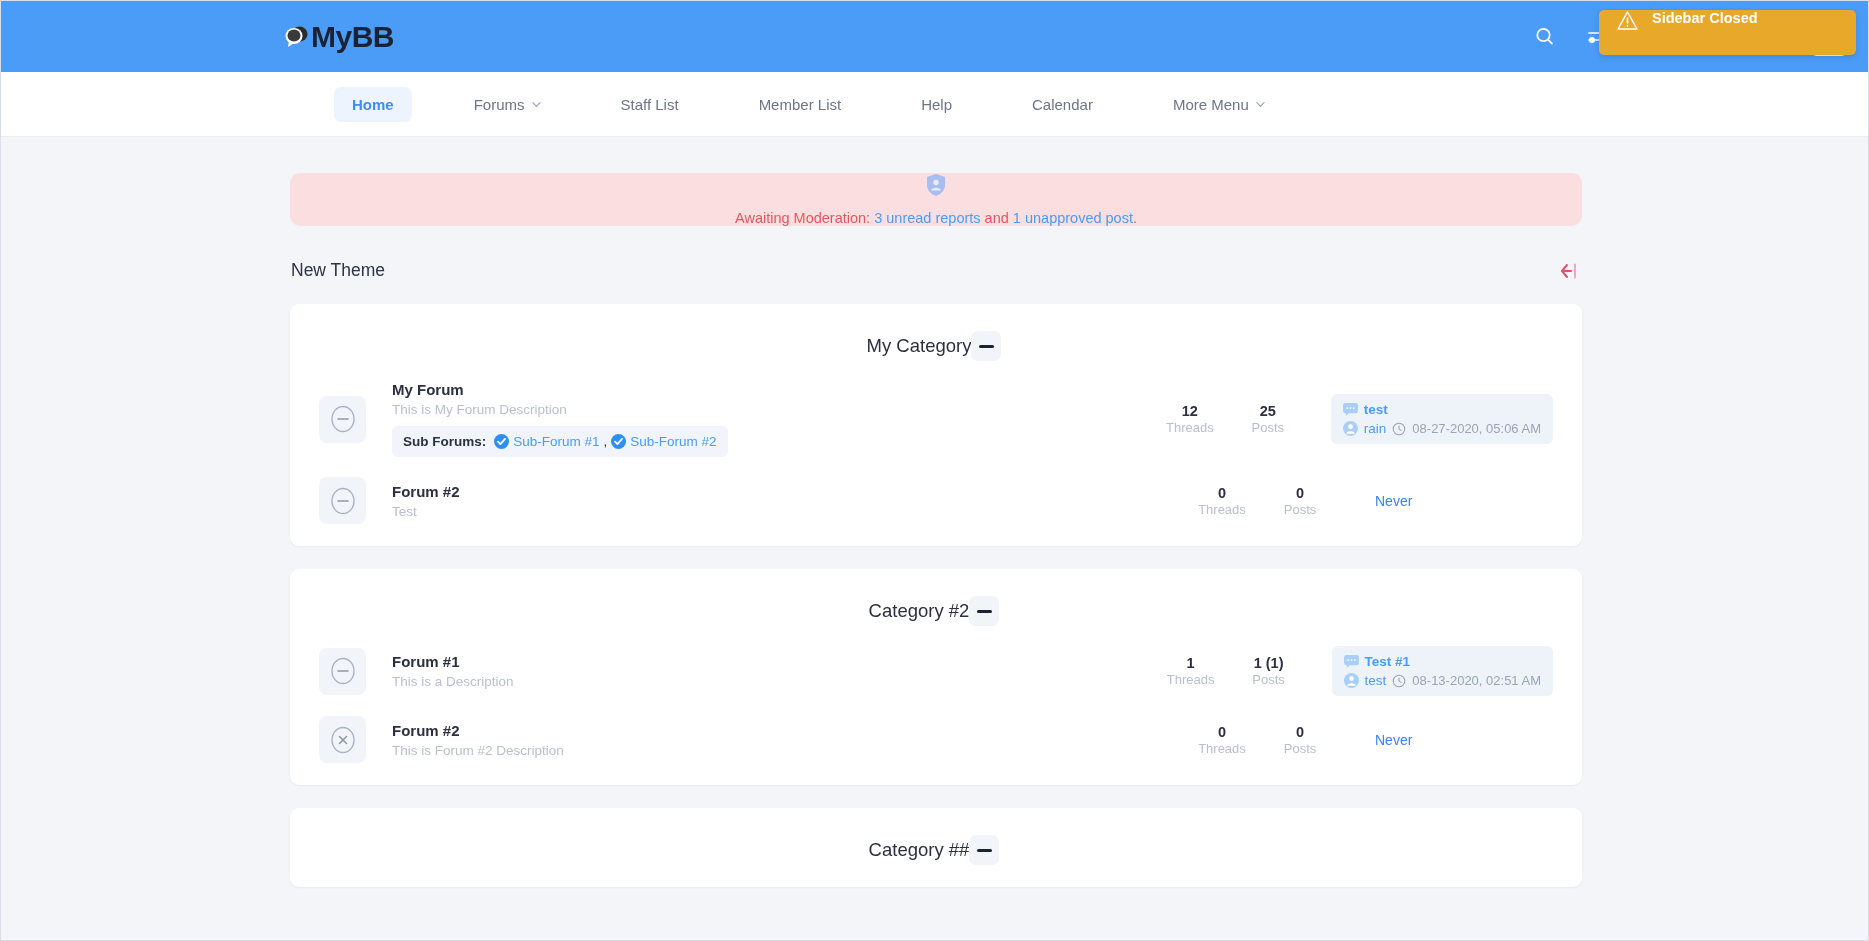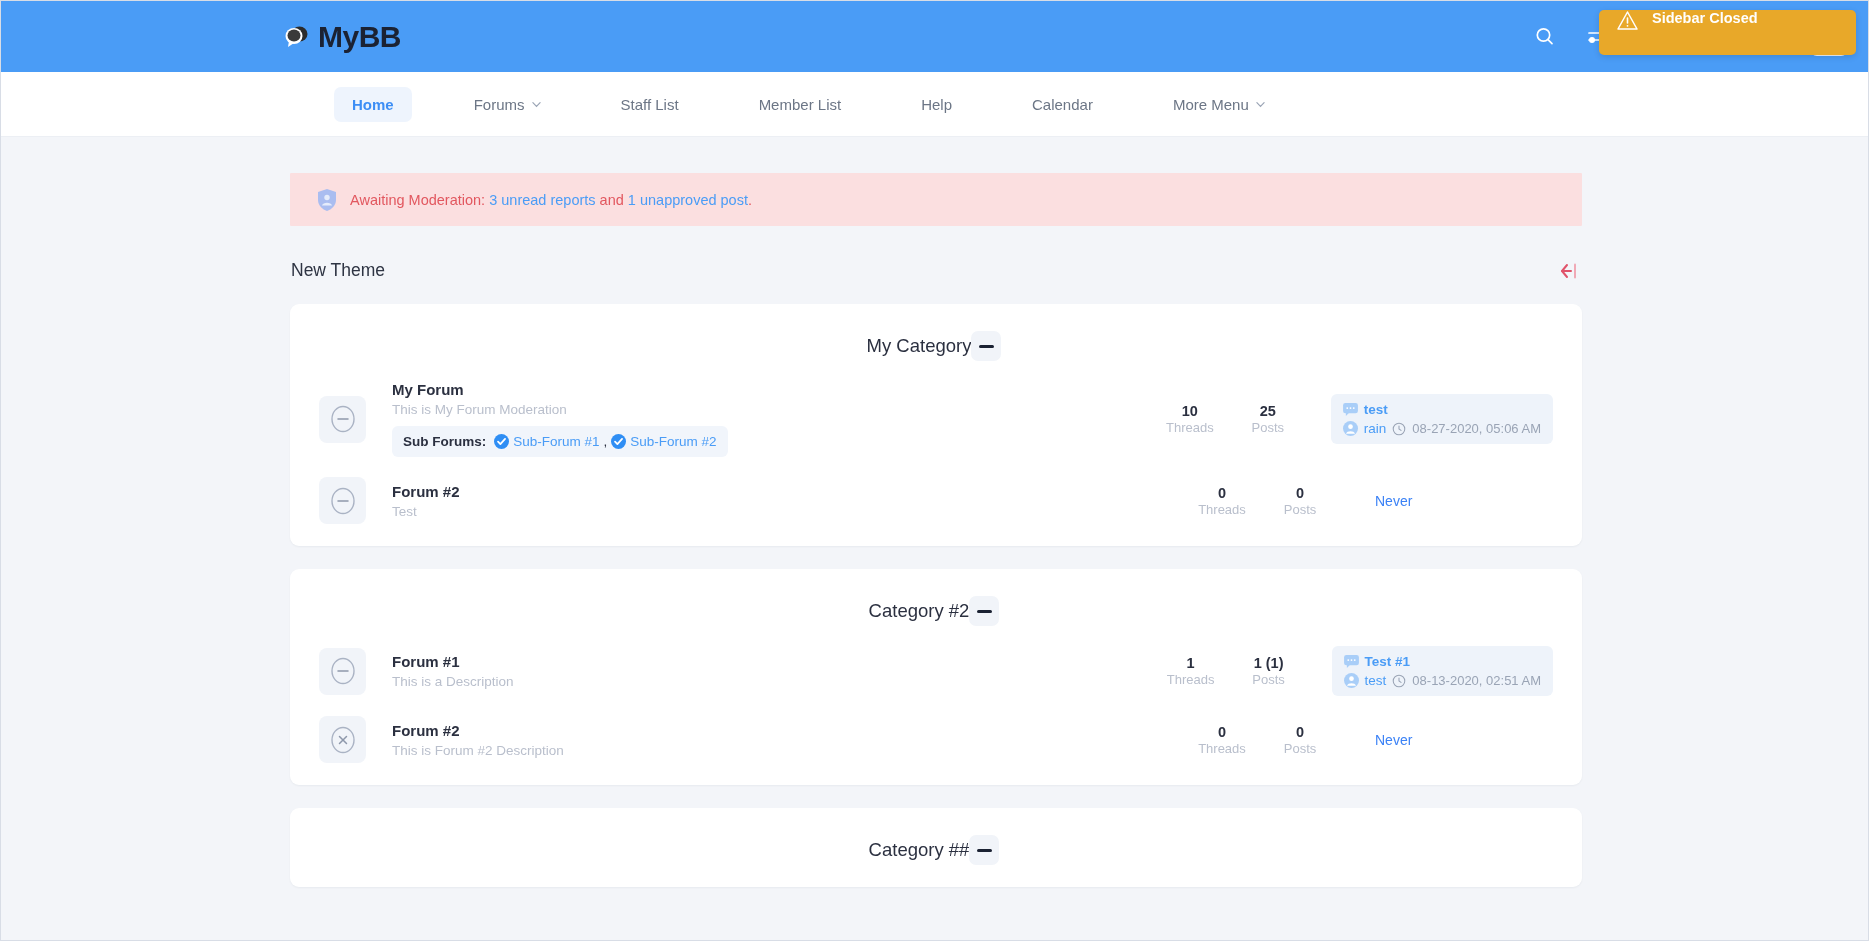--- a/index.html
+++ b/index.html
@@ -19,21 +19,21 @@
 
   
   .topbar {
     position: relative;
     height: 71px;
     background: #4a9cf6;
     display: flex;
     align-items: center;
     padding: 0 0 0 283px;
   }
-  .brand { display: flex; align-items: center; gap: 7px; }
+  .brand { display: flex; align-items: center; }
   .brand-logo { width: 27px; height: 27px; position: relative; }
   .brand-name {
     font-size: 30px; font-weight: 700; color: #1b2233; letter-spacing: -0.5px;
   }
   .topbar-right {
     position: absolute; right: 0; top: 0; height: 71px;
     display: flex; align-items: center; gap: 26px; padding-right: 20px;
   }
   .tb-icon { width: 26px; height: 26px; display: flex; align-items: center; justify-content: center; cursor: pointer; }
   .user-block { display: flex; flex-direction: column; align-items: center; line-height: 1.15; }
@@ -72,23 +72,24 @@
   }
   .nav-item.active { background: #eef4fd; color: #3d8ef5; font-weight: 600; }
   .caret { width: 9px; height: 9px; }
 
   
   .content { padding: 0; }
   .inner { width: 1292px; margin-left: 289px; }
 
   .alert {
     margin-top: 36px;
-    background: #fbdfe0; border-radius: 1px;
+    background: #fbdfe0; border-radius: 10px;
     height: 53px; display: flex; align-items: center; gap: 13px;
     padding: 0 27px;
+    flex-direction: column;
   }
   .alert-text { font-size: 14.5px; color: #e2575f; }
   .alert-text a { color: #4a9cf6; text-decoration: none; }
 
   .theme-row {
     display: flex; align-items: center; justify-content: space-between;
     margin-top: 34px; padding: 0 1px;
   }
   .theme-title { font-size: 17.5px; color: #2e3443; }
 
@@ -287,42 +288,42 @@
 
         <div class="forum-row">
           <div class="f-icon">
             <svg width="34" height="34" viewBox="0 0 34 34">
               <ellipse cx="17" cy="17" rx="11" ry="12.5" fill="none" stroke="#aab3c4" stroke-width="1.4"></ellipse>
               <line x1="12" y1="17" x2="22" y2="17" stroke="#8e98ab" stroke-width="1.5" stroke-linecap="round"></line>
             </svg>
           </div>
           <div class="f-main">
             <a href="#" class="f-name" style="text-decoration:none">My Forum</a>
-            <div class="f-desc">This is My Forum Moderation</div>
+            <div class="f-desc">This is My Forum Description</div>
             <div class="subforums">
               <span class="sf-label">Sub Forums:</span>
               <span>
                 <svg width="15" height="15" viewBox="0 0 16 16">
                     <circle cx="8" cy="8" r="8" fill="#2f8ef4"></circle>
                     <path d="M4.3 8.2 L6.8 10.7 L11.8 5.3" fill="none" stroke="#ffffff" stroke-width="1.9" stroke-linecap="round" stroke-linejoin="round"></path>
                   </svg>
               </span>
               <a href="#" class="sf-link">Sub-Forum #1</a>
                 <span class="sf-sep">,</span>
               <span>
                 <svg width="15" height="15" viewBox="0 0 16 16">
                     <circle cx="8" cy="8" r="8" fill="#2f8ef4"></circle>
                     <path d="M4.3 8.2 L6.8 10.7 L11.8 5.3" fill="none" stroke="#ffffff" stroke-width="1.9" stroke-linecap="round" stroke-linejoin="round"></path>
                   </svg>
               </span>
               <a href="#" class="sf-link">Sub-Forum #2</a>
             </div>
           </div>
           <div class="stat">
-            <div class="stat-num">10</div>
+            <div class="stat-num">12</div>
             <div class="stat-lbl">Threads</div>
           </div>
           <div class="stat">
             <div class="stat-num">25</div>
             <div class="stat-lbl">Posts</div>
           </div>
           <div class="lastpost">
             <div class="lp-line">
               <span>
                 <svg width="15" height="13" viewBox="0 0 16 14">

